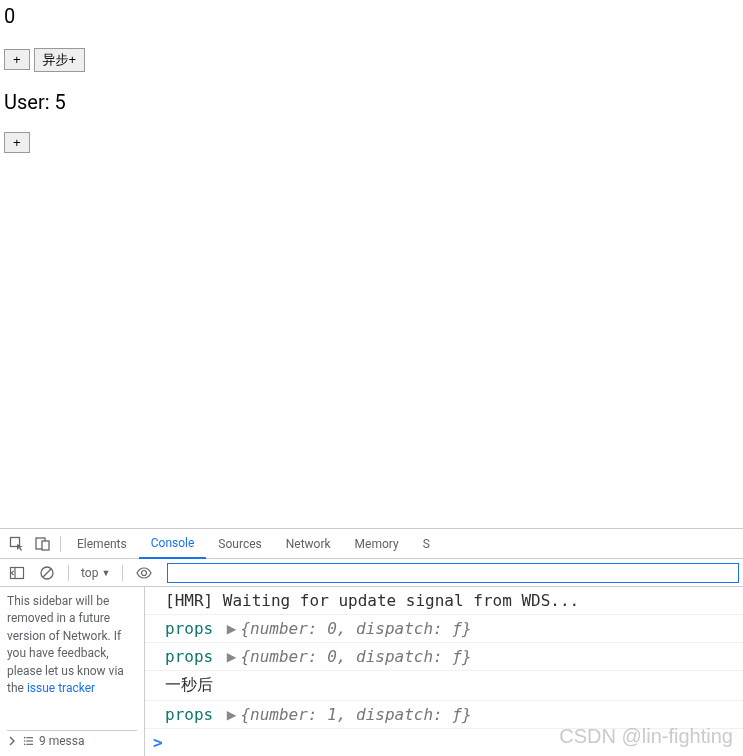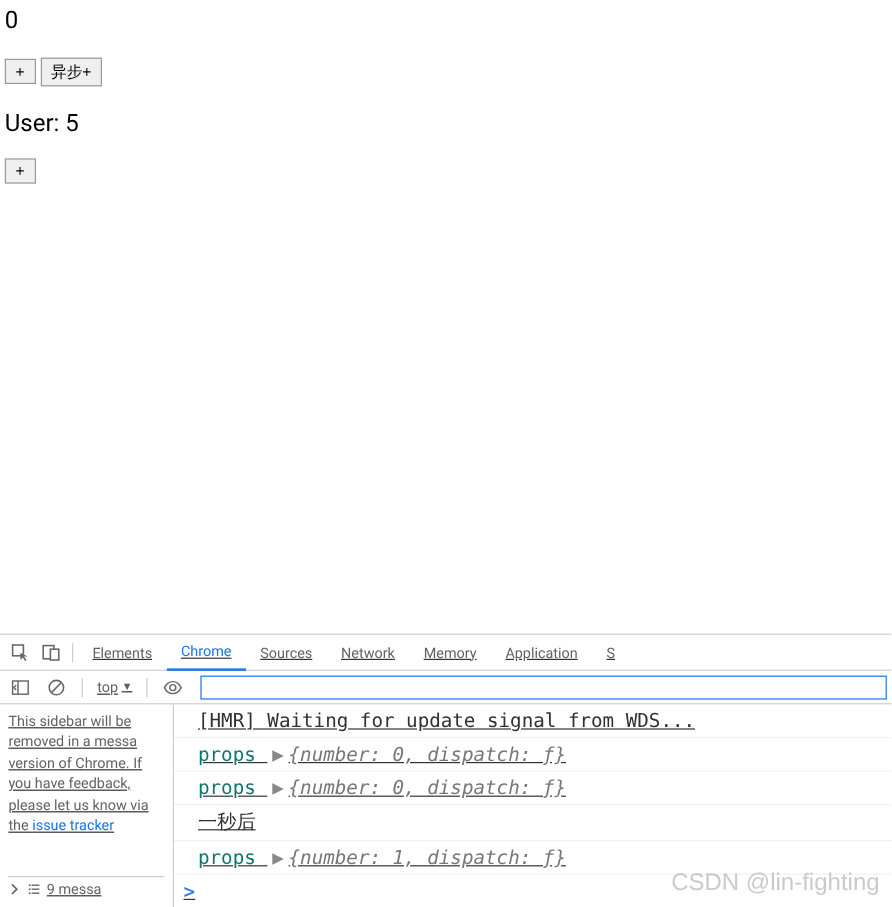--- a/index.html
+++ b/index.html
@@ -40,21 +40,20 @@
     }
 
     
     .devtools {
       border-top: 1px solid #ccc;
       background: #fff;
       display: flex;
       flex-direction: column;
       font-size: 12px;
       color: #333;
-      text-decoration: underline;
     }
     .devtools-tabs {
       display: flex;
       align-items: center;
       border-bottom: 1px solid #ccc;
       height: 30px;
       padding: 0 4px;
       gap: 0;
     }
     .dt-icon {
@@ -221,25 +220,24 @@
         </svg>
     </div>
     <div class="dt-icon">
       <svg viewBox="0 0 16 16">
           <rect x="1" y="2" width="9" height="11" fill="none" stroke="#666" stroke-width="1.3"></rect>
           <rect x="7" y="5" width="7" height="9" fill="#fff" stroke="#666" stroke-width="1.3"></rect>
         </svg>
     </div>
     <div class="toolbar-divider"></div>
     <div class="tab-item">Elements</div>
-    <div class="tab-item active">Chrome</div>
+    <div class="tab-item active">Console</div>
     <div class="tab-item">Sources</div>
     <div class="tab-item">Network</div>
     <div class="tab-item">Memory</div>
-    <div class="tab-item">Application</div>
     <div class="tab-item">S</div>
   </div>
 
   <div class="devtools-toolbar">
     <div class="dt-icon">
       <svg viewBox="0 0 16 16">
           <rect x="1.5" y="2.5" width="13" height="11" fill="none" stroke="#666" stroke-width="1.2"></rect>
           <line x1="6" y1="2.5" x2="6" y2="13.5" stroke="#666" stroke-width="1.2"></line>
           <path d="M4.5 6 L2.5 8 L4.5 10" fill="none" stroke="#666" stroke-width="1.2"></path>
         </svg>
@@ -261,21 +259,21 @@
           <path d="M1 8 C3 4 6 3 8 3 C10 3 13 4 15 8 C13 12 10 13 8 13 C6 13 3 12 1 8 Z" fill="none" stroke="#666" stroke-width="1.2"></path>
           <circle cx="8" cy="8" r="2.5" fill="none" stroke="#666" stroke-width="1.2"></circle>
         </svg>
     </div>
     <input class="filter-input" placeholder="" style="">
   </div>
 
   <div class="devtools-body">
     <div class="sidebar">
       <div>
-        <span>This sidebar will be removed in a messa version of Chrome. If you have feedback, please let us know via the </span><a href="#">issue tracker</a>
+        <span>This sidebar will be removed in a future version of Network. If you have feedback, please let us know via the </span><a href="#">issue tracker</a>
       </div>
       <div class="sidebar-footer">
         <svg viewBox="0 0 10 10">
             <path d="M3 1 L7 5 L3 9" fill="none" stroke="#666" stroke-width="1.4"></path>
           </svg>
         <svg viewBox="0 0 12 12">
             <circle cx="2" cy="2" r="1" fill="#666"></circle>
             <rect x="4" y="1.3" width="8" height="1.4" fill="#666"></rect>
             <circle cx="2" cy="6" r="1" fill="#666"></circle>
             <rect x="4" y="5.3" width="8" height="1.4" fill="#666"></rect>

